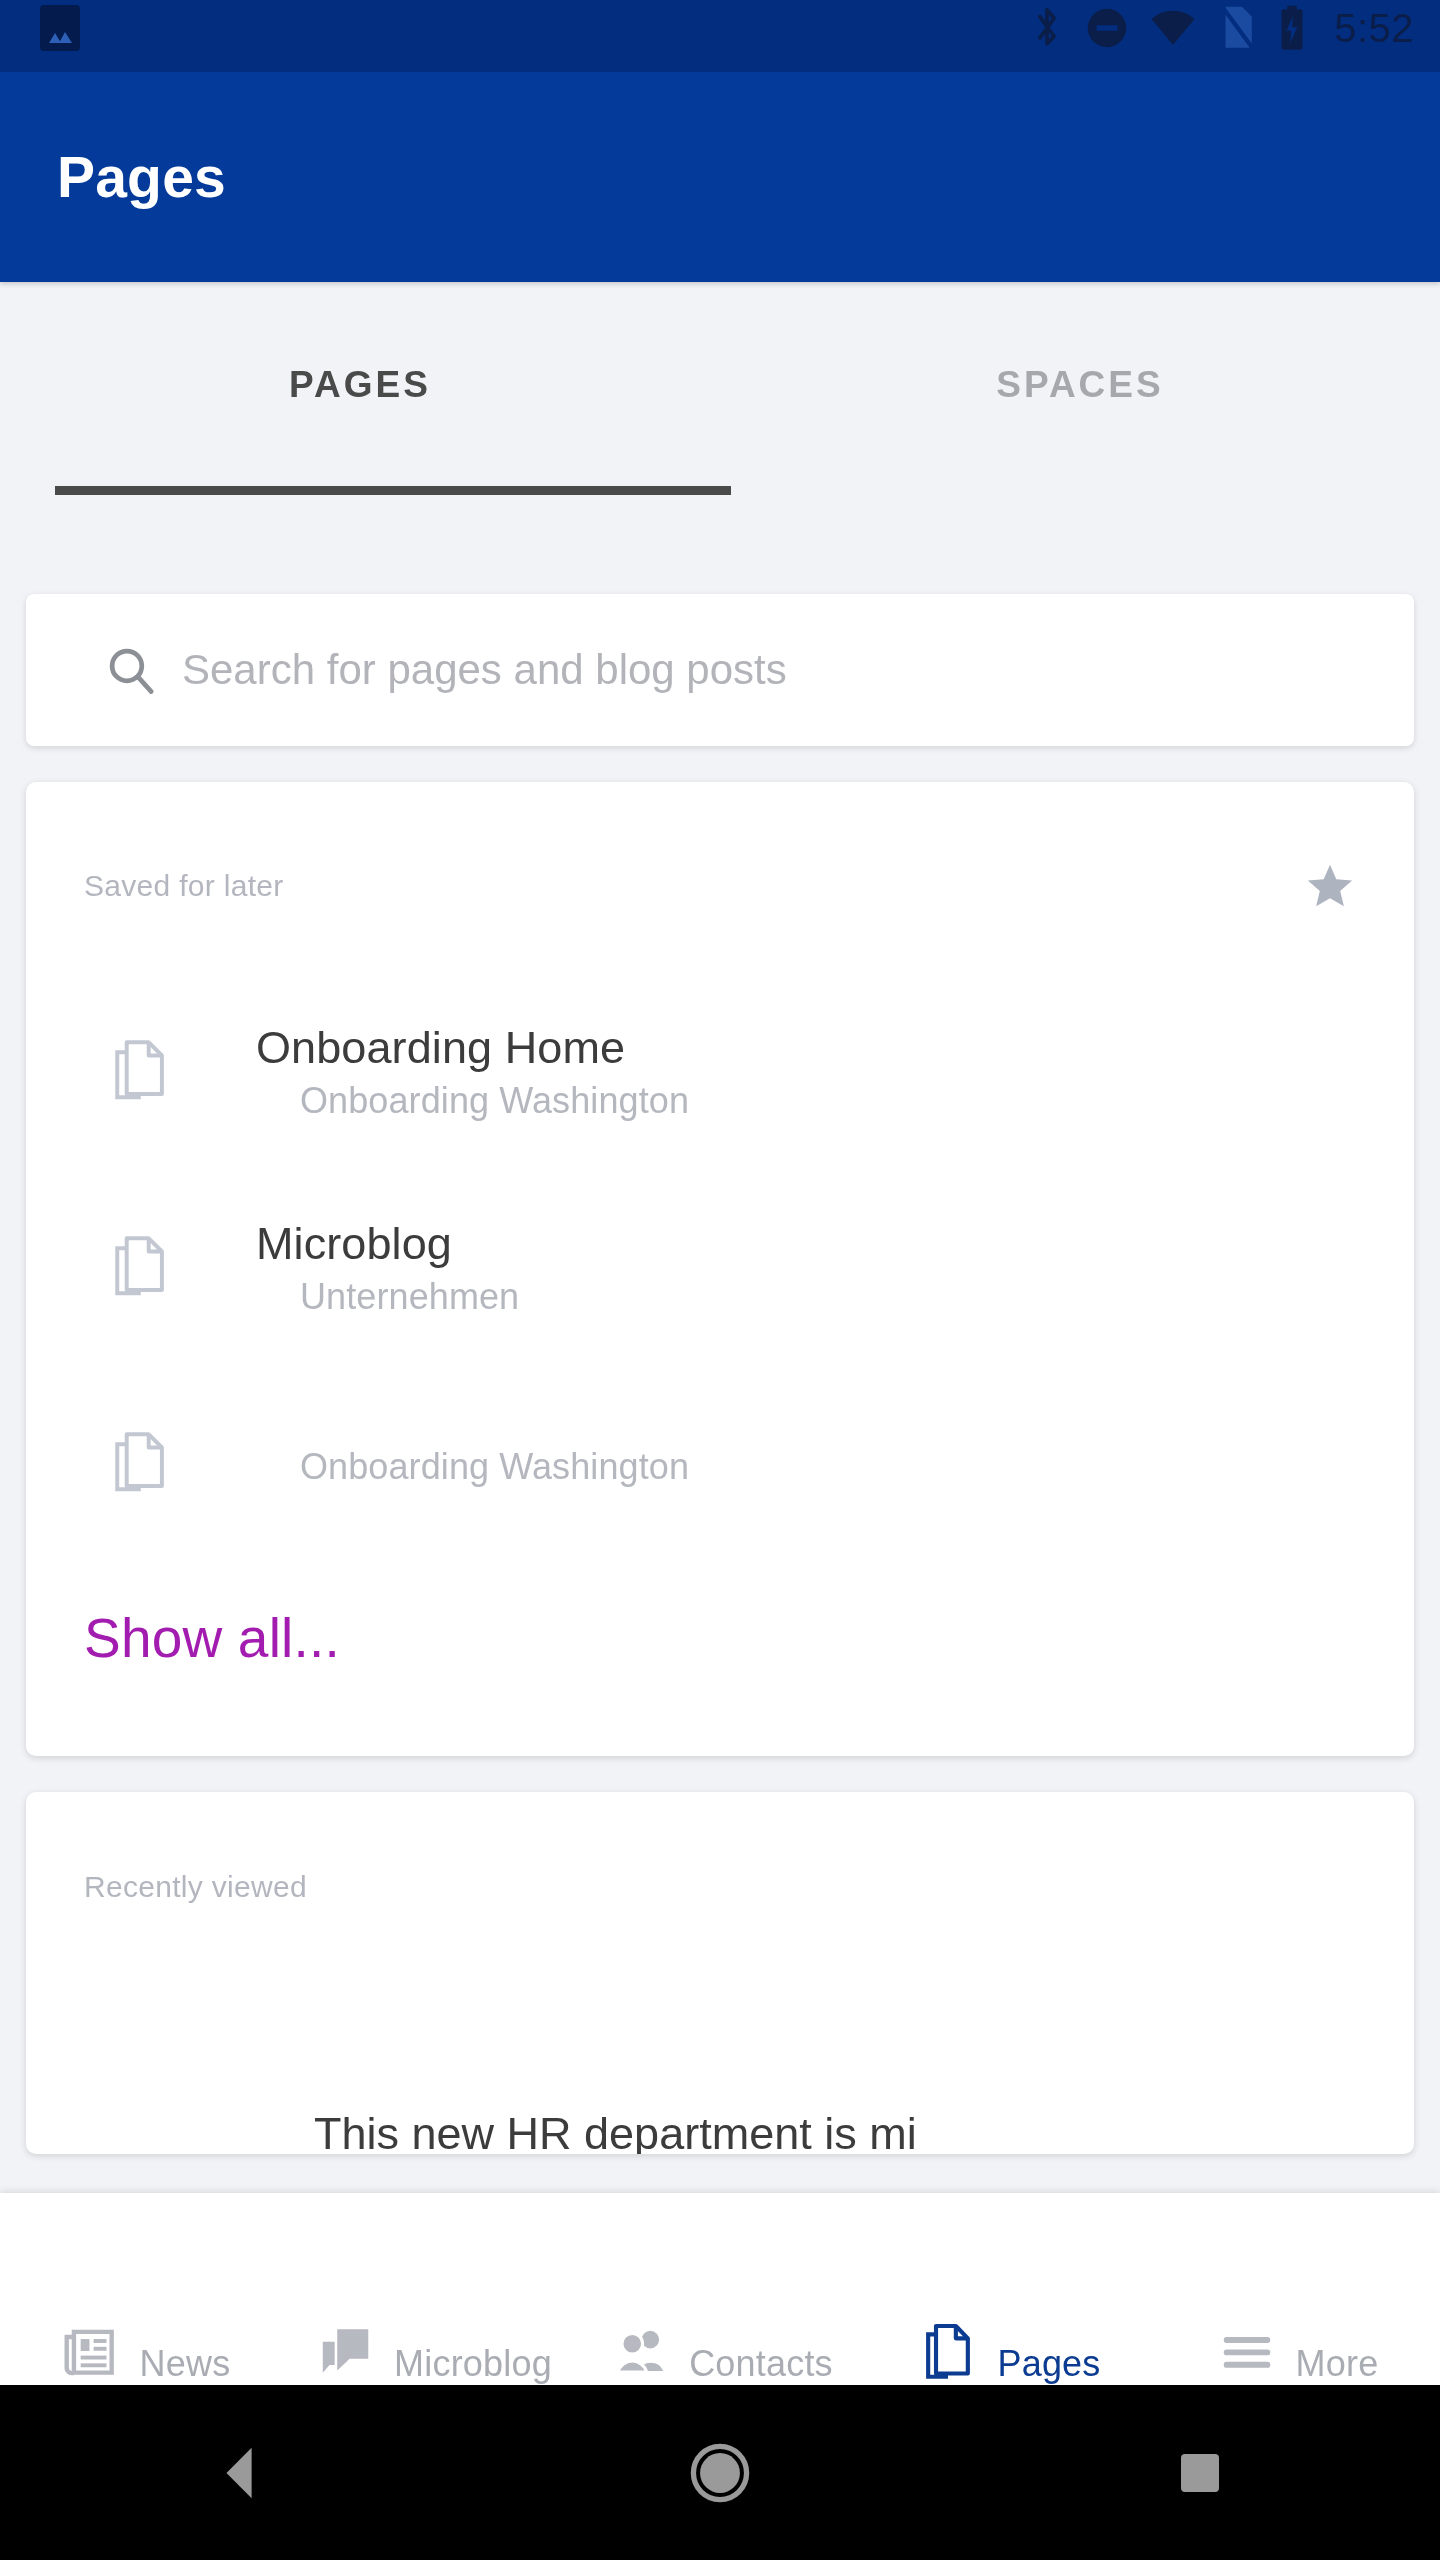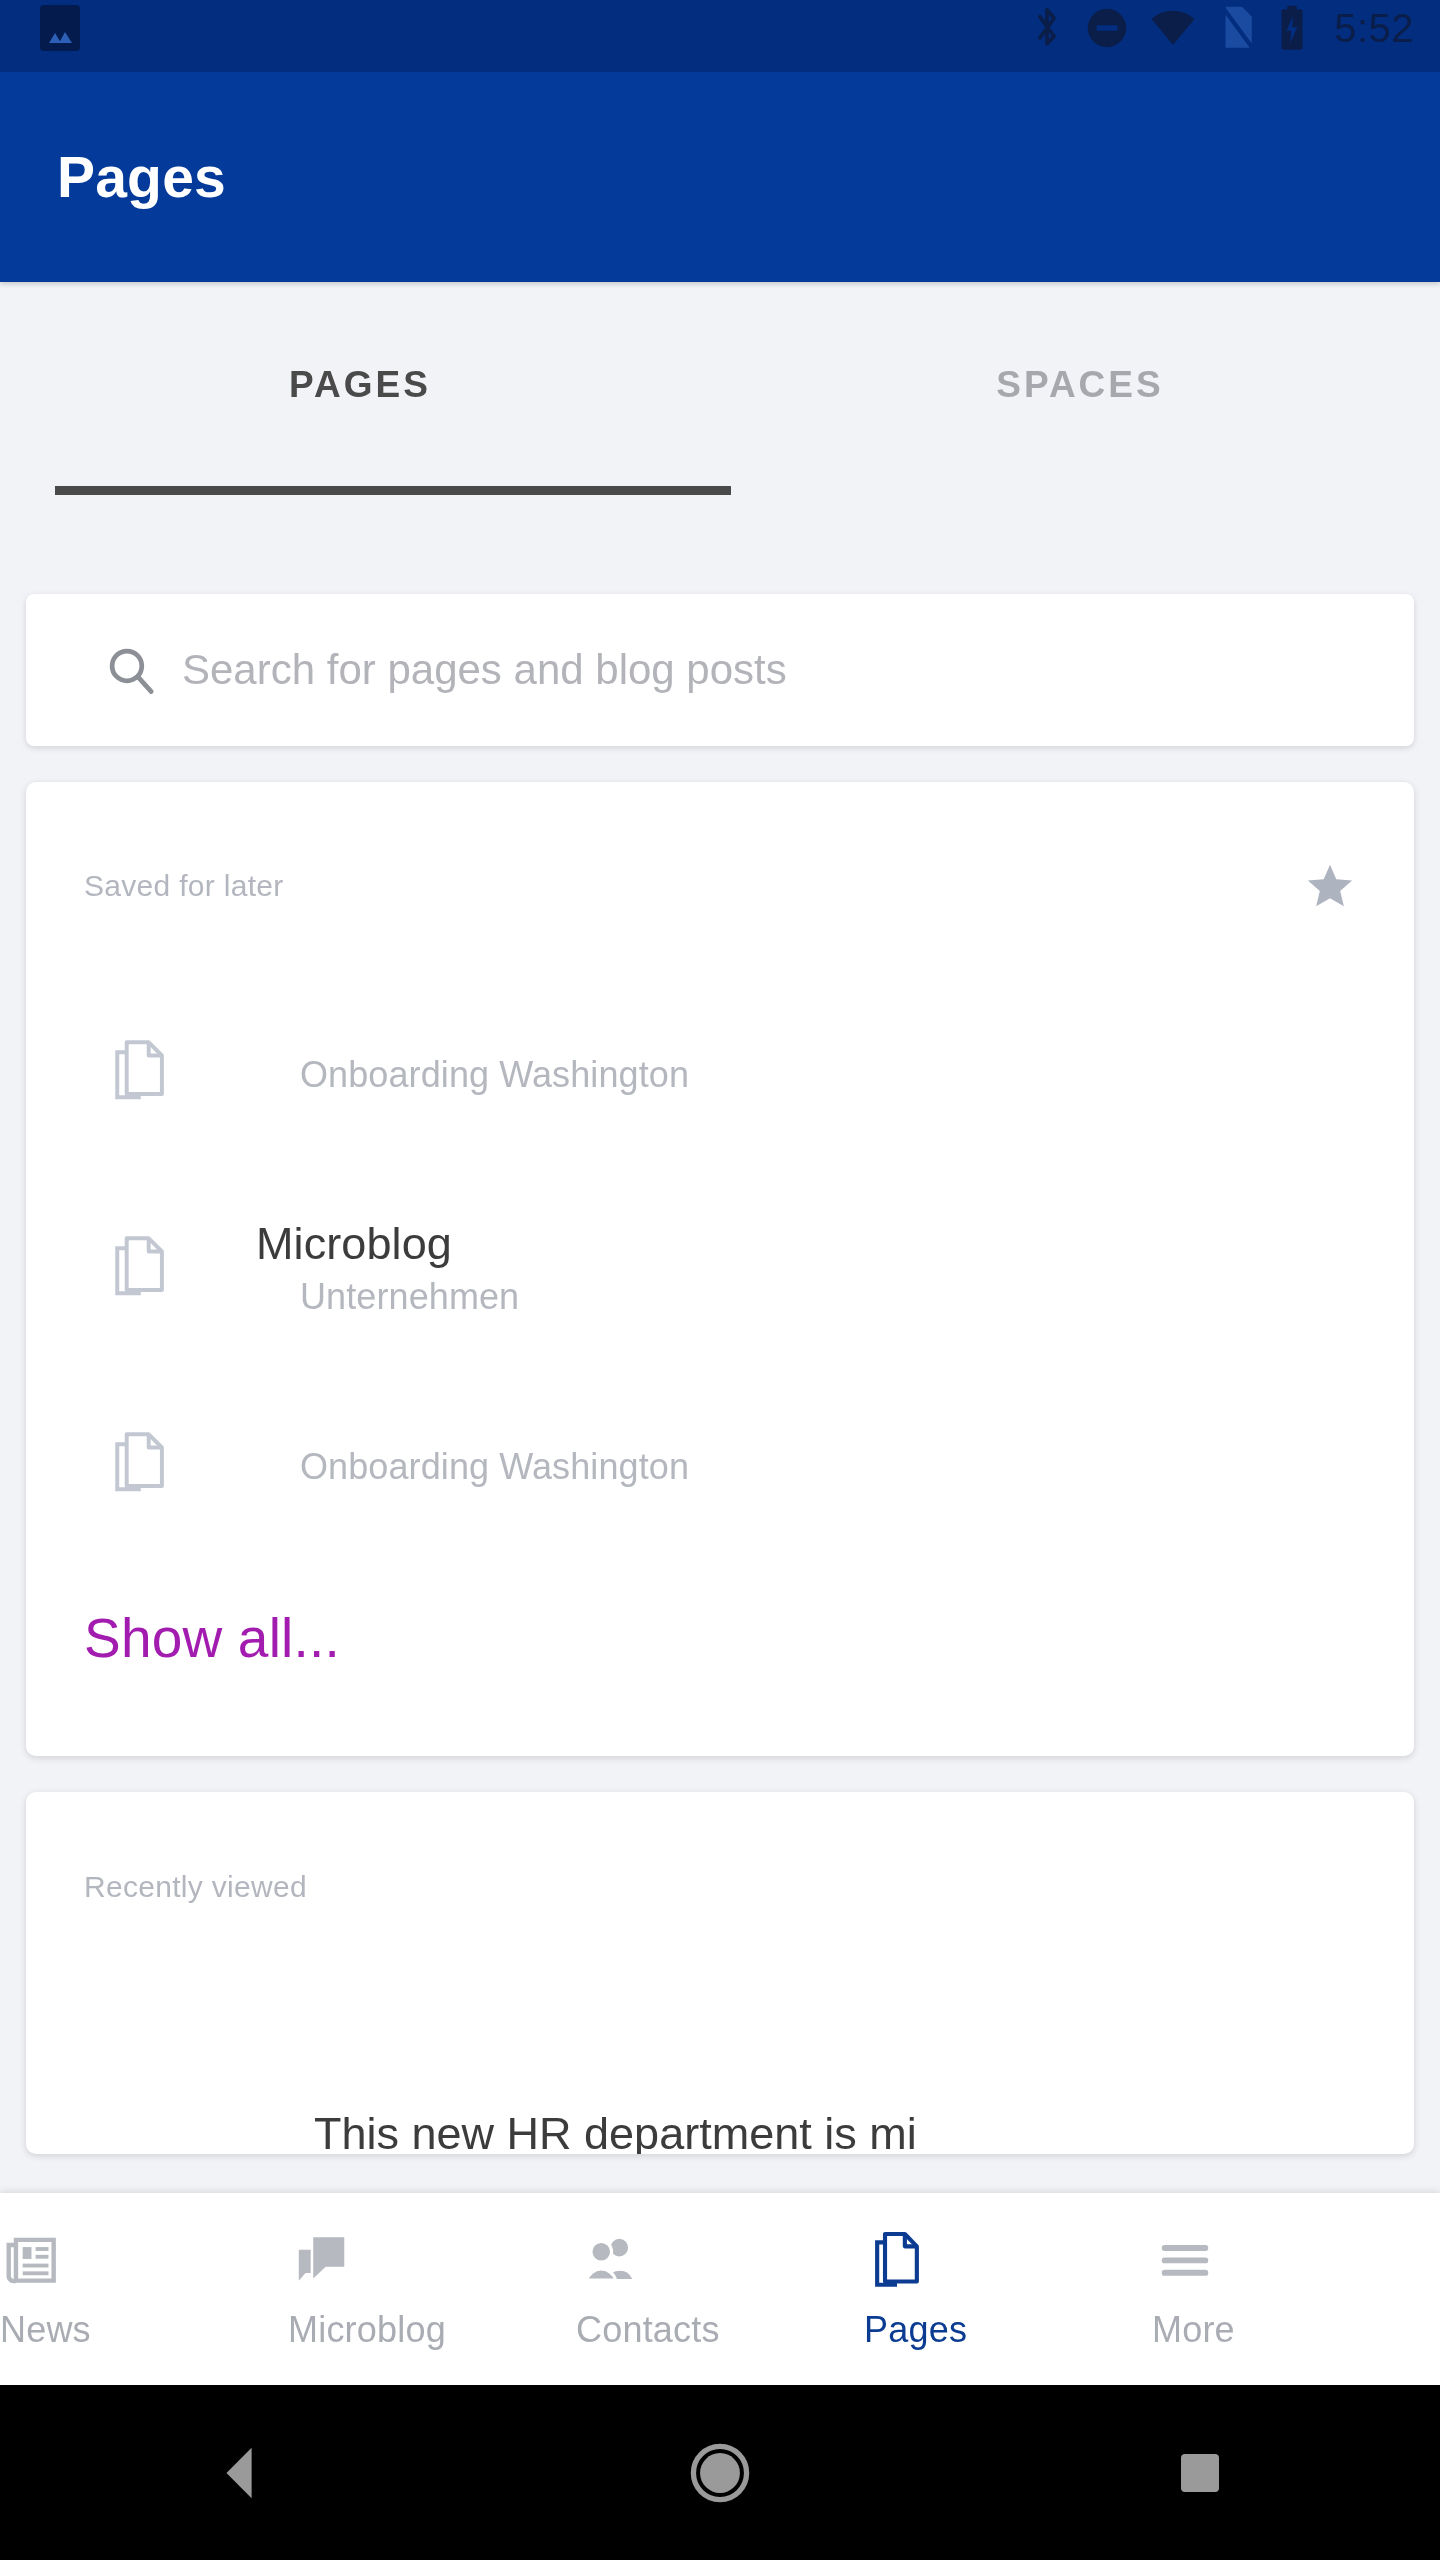--- a/index.html
+++ b/index.html
@@ -247,22 +247,21 @@
     bottom: 175px;
     height: 192px;
     background: #FFFFFF;
     display: flex;
     box-shadow: 0 -2px 7px rgba(0,0,0,0.10);
     z-index: 8;
   }
   .nav-item {
     flex: 1;
     display: flex;
-    flex-direction: column;
-    align-items: flex-start;
+    align-items: flex-end;
     justify-content: center;
     gap: 16px;
   }
   .nav-icon {
     width: 66px;
     height: 66px;
     display: flex;
     align-items: center;
     justify-content: center;
   }
@@ -378,20 +377,21 @@
 
       <div class="page-item">
         <span class="page-item-icon">
           <svg width="58" height="66" viewBox="0 0 26 30">
             <path d="M2.2 6 H12 V26.5 H2.2 Z" stroke="#C2C7D2" stroke-width="1.8" fill="none"></path>
             <path d="M6.5 1.5 H16.5 L22.5 7.5 V25 H6.5 Z" stroke="#C2C7D2" stroke-width="1.8" fill="#FFFFFF" stroke-linejoin="round"></path>
             <path d="M16.5 1.5 V7.5 H22.5" stroke="#C2C7D2" stroke-width="1.8" fill="none" stroke-linejoin="round"></path>
           </svg>
         </span>
         <div class="page-item-texts">
+          <div class="page-item-title">Onboarding Home</div>
           <div class="page-item-sub">Onboarding Washington</div>
         </div>
       </div>
 
       <div class="page-item">
         <span class="page-item-icon">
           <svg width="58" height="66" viewBox="0 0 26 30">
             <path d="M2.2 6 H12 V26.5 H2.2 Z" stroke="#C2C7D2" stroke-width="1.8" fill="none"></path>
             <path d="M6.5 1.5 H16.5 L22.5 7.5 V25 H6.5 Z" stroke="#C2C7D2" stroke-width="1.8" fill="#FFFFFF" stroke-linejoin="round"></path>
             <path d="M16.5 1.5 V7.5 H22.5" stroke="#C2C7D2" stroke-width="1.8" fill="none" stroke-linejoin="round"></path>

